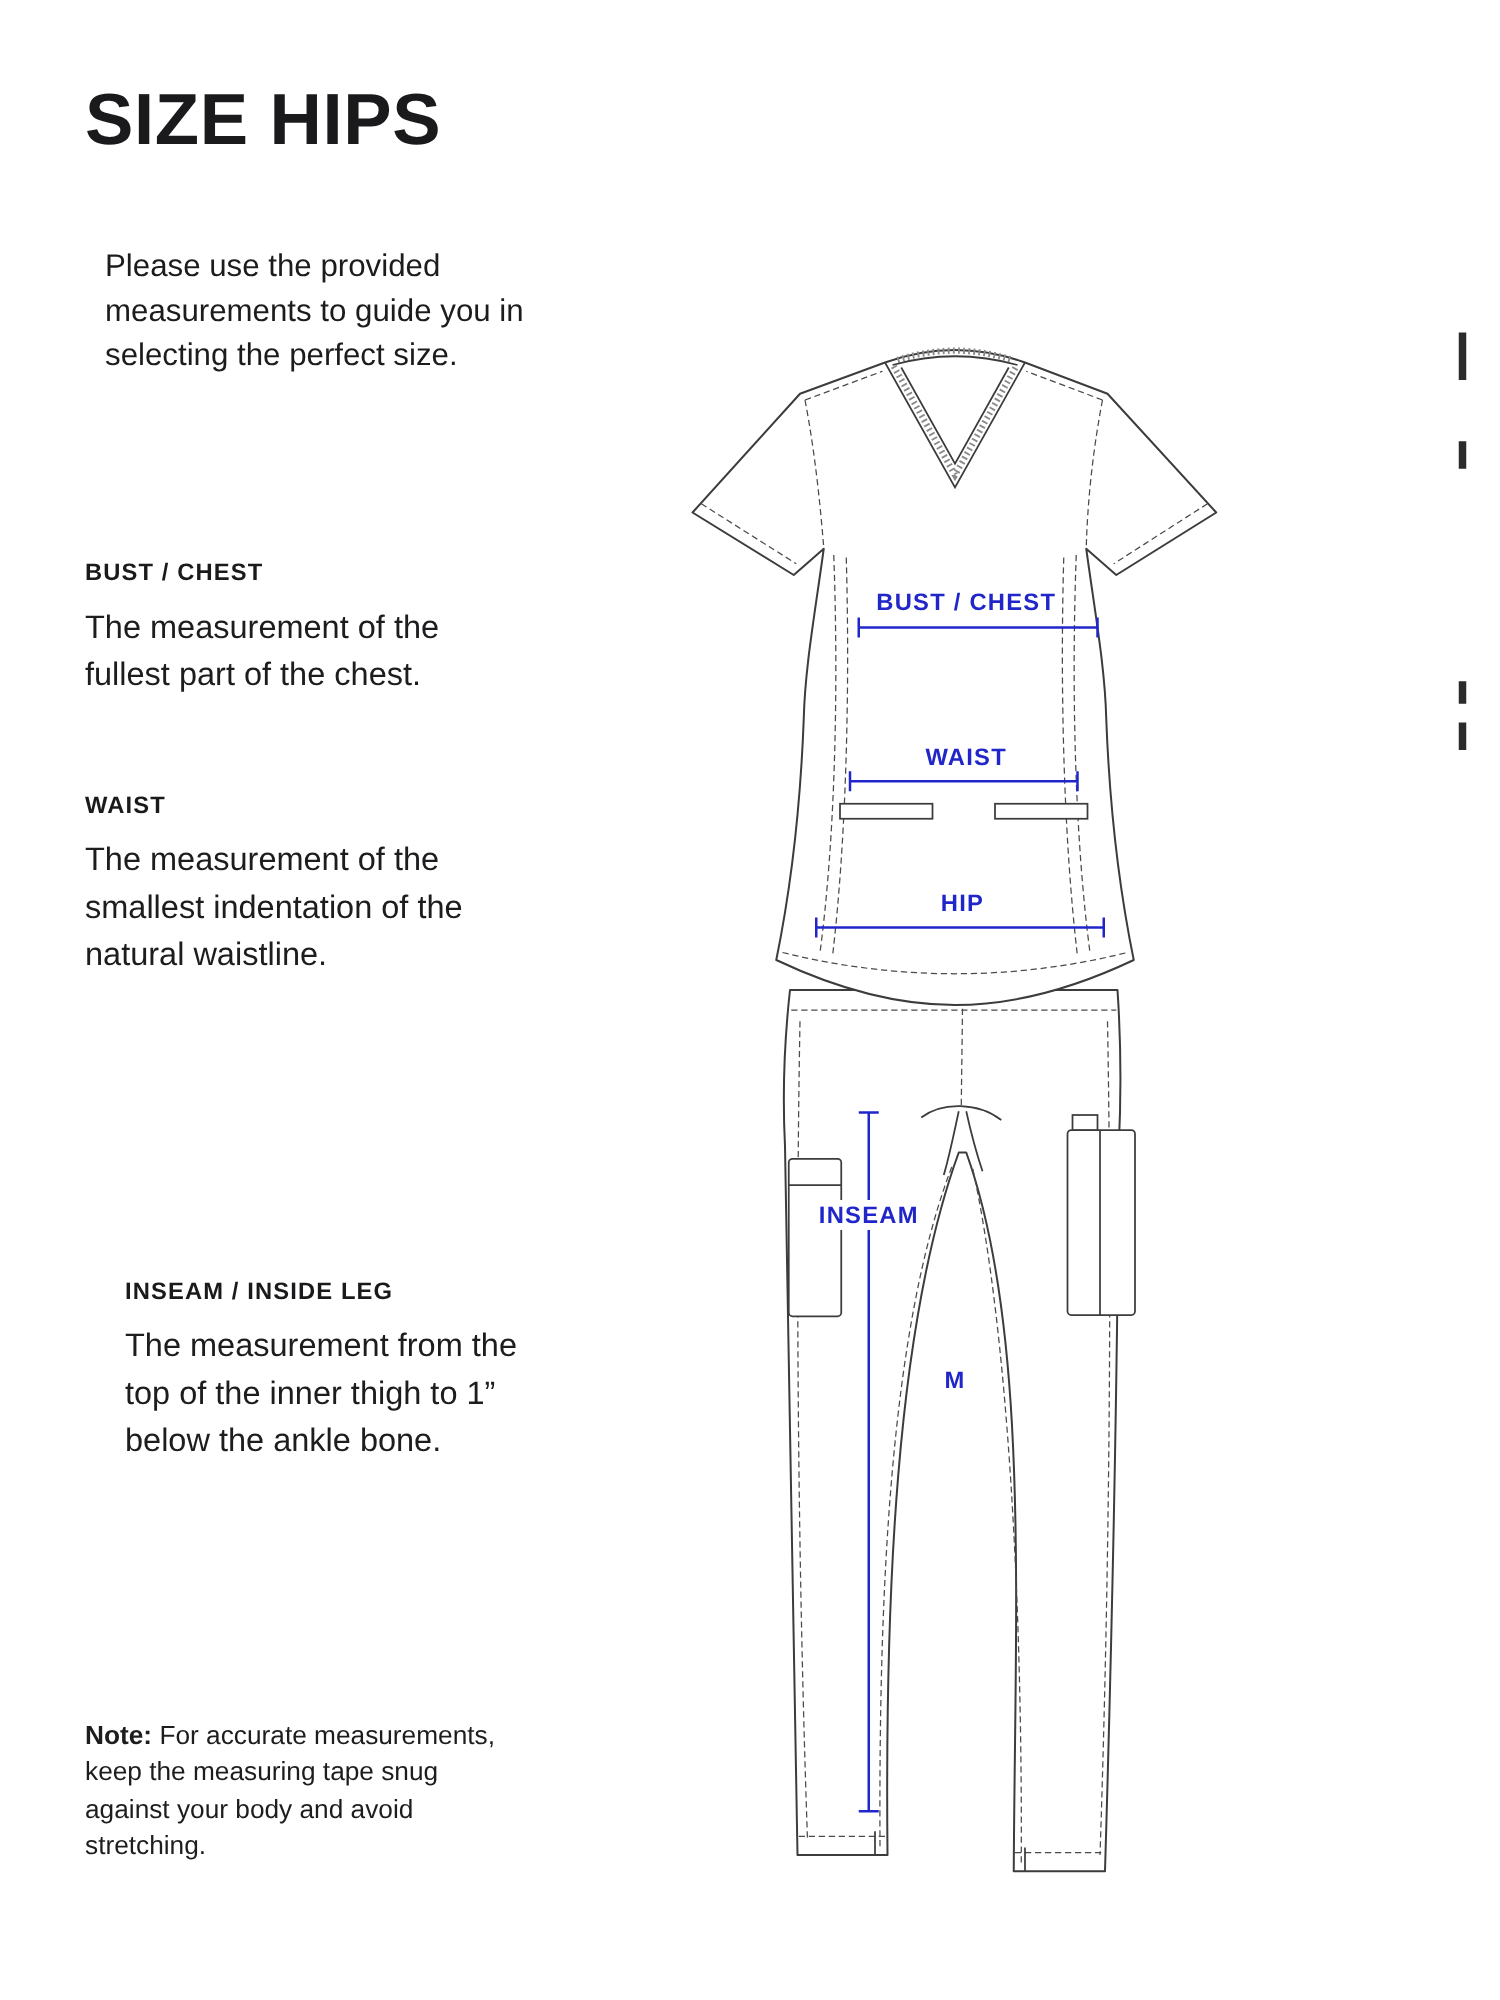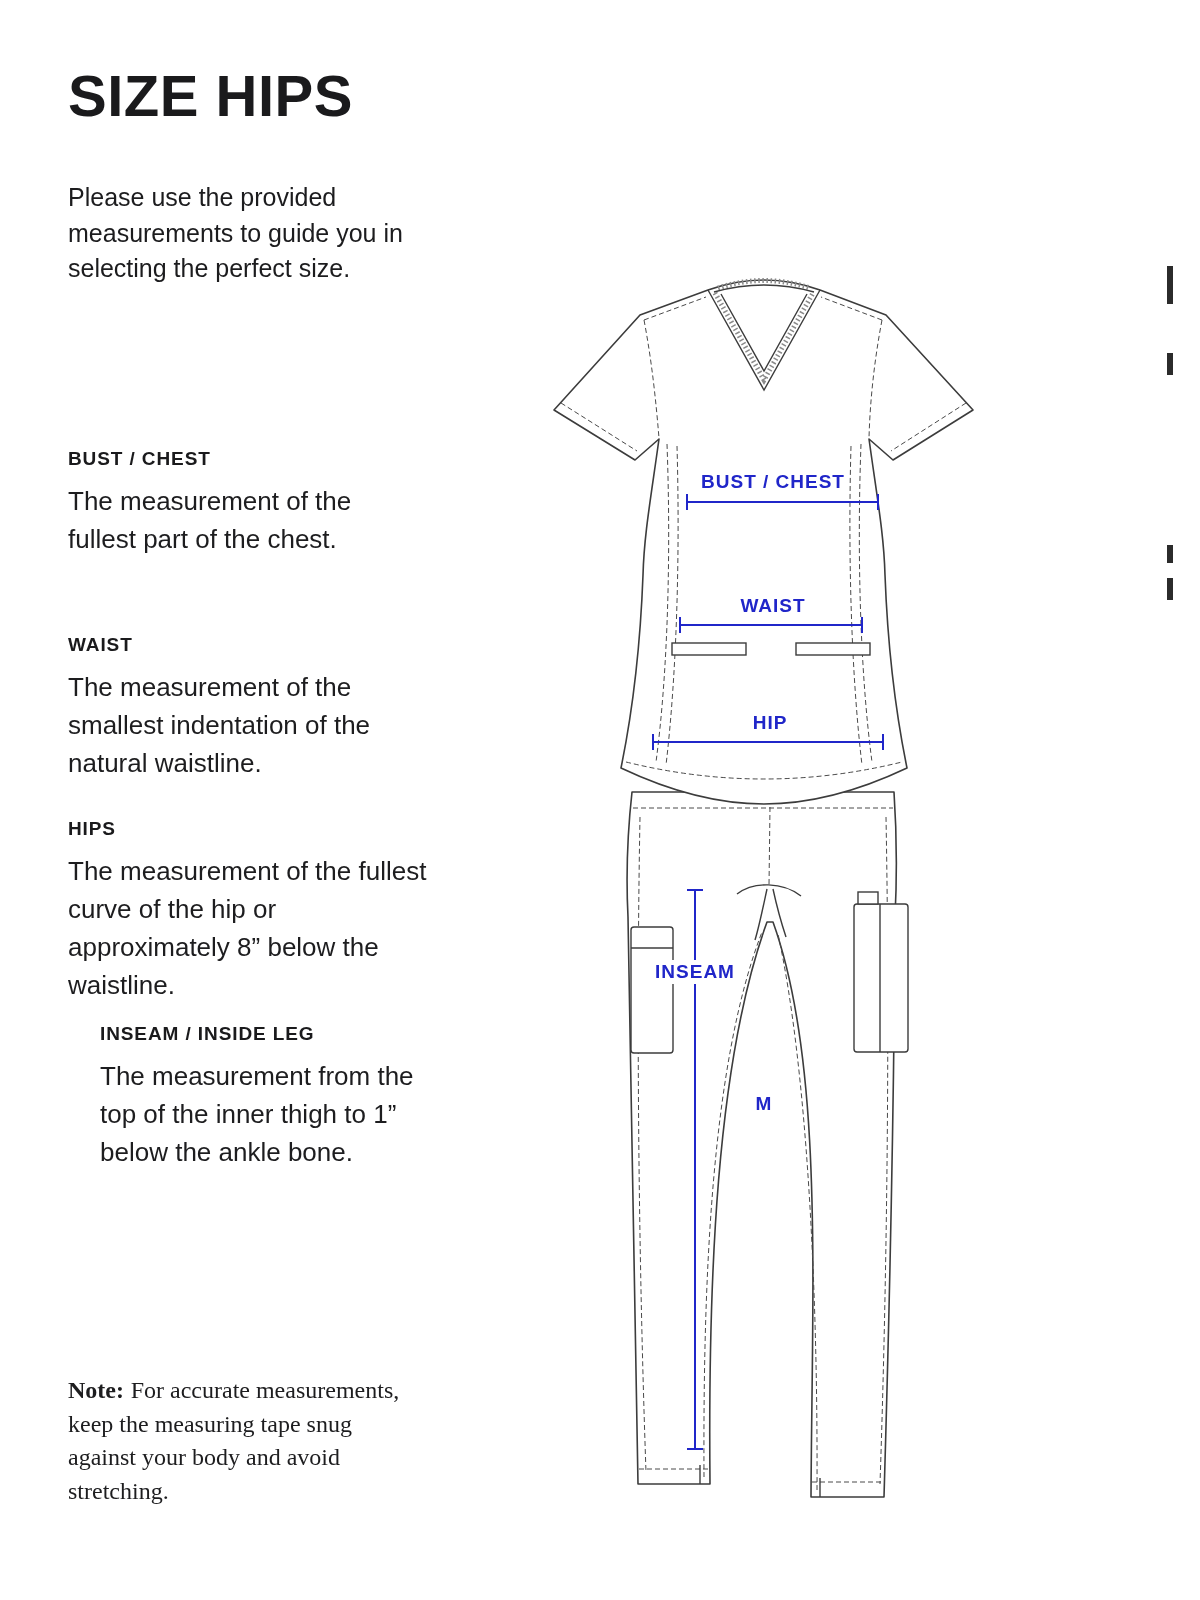--- a/index.html
+++ b/index.html
@@ -6,33 +6,33 @@
   html,body{margin:0;padding:0;background:#ffffff;}
   .page{
     position:relative;width:1200px;height:1600px;background:#fff;
     font-family:"Liberation Sans",sans-serif;color:var(--ink);overflow:hidden;
   }
   .title{
     position:absolute;left:68px;top:62px;margin:0;
     font-size:58px;font-weight:700;letter-spacing:.5px;color:#1a1a1c;
   }
   .intro{
-    position:absolute;left:68px;top:180px;width:438px;margin:0;
+    position:absolute;left:68px;top:180px;width:438px;margin:16px;
     font-size:25px;line-height:1.42;color:#1c1c1e;
   }
   .def{position:absolute;left:68px;}
   .def h2{margin:0 0 13px 0;font-size:19px;font-weight:700;letter-spacing:.9px;color:#1a1a1c;}
   .def p{margin:0;font-size:26px;line-height:1.46;color:#1d1d1f;}
   .def-bust{top:448px;}   .def-bust p{width:287px;}
   .def-waist{top:634px;}  .def-waist p{width:306px;}
   .def-hips{top:818px;}   .def-hips p{width:372px;}
   .def-inseam{top:1023px;margin-left:32px;}.def-inseam p{width:324px;}
   .note{
     position:absolute;left:68px;top:1374px;width:336px;margin:0;
-    font-size:24px;line-height:1.4;color:#1d1d1f;font-family:Liberation Serif, serif;
+    font-size:21px;line-height:1.4;color:#1d1d1f;
   }
   .note strong{margin-right:.28em;}
   .diagram{position:absolute;left:540px;top:272px;width:460px;height:1250px;}
   .diagram svg{width:100%;height:100%;display:block;}
   .outline{fill:#ffffff;stroke:var(--line);stroke-width:1.6;stroke-linejoin:round;}
   .seam{fill:none;stroke:#4a4a4a;stroke-width:1;stroke-dasharray:5 3;}
   .detail{fill:#ffffff;stroke:var(--line);stroke-width:1.4;}
   .rib{fill:none;stroke:#8a8a8a;stroke-width:5;stroke-dasharray:1.5 2.6;}
   .measure{stroke:var(--accent);stroke-width:2;fill:none;}
   .anno-text{
@@ -57,24 +57,20 @@
   <section class="def def-bust">
     <h2>BUST / CHEST</h2>
     <p>The measurement of the fullest part of the chest.</p>
   </section>
 
   <section class="def def-waist">
     <h2>WAIST</h2>
     <p>The measurement of the smallest indentation of the natural waistline.</p>
   </section>
 
-  <section class="def def-hips">
-    <h2>HIPS</h2>
-    <p>The measurement of the fullest curve of the hip or approximately 8” below the waistline.</p>
-  </section>
 
   <section class="def def-inseam">
     <h2>INSEAM / INSIDE LEG</h2>
     <p>The measurement from the top of the inner thigh to 1” below the ankle bone.</p>
   </section>
 
   <p class="note">
     <strong>Note:</strong><span>For accurate measurements, keep the measuring tape snug against your body and avoid stretching.</span>
   </p>
 

